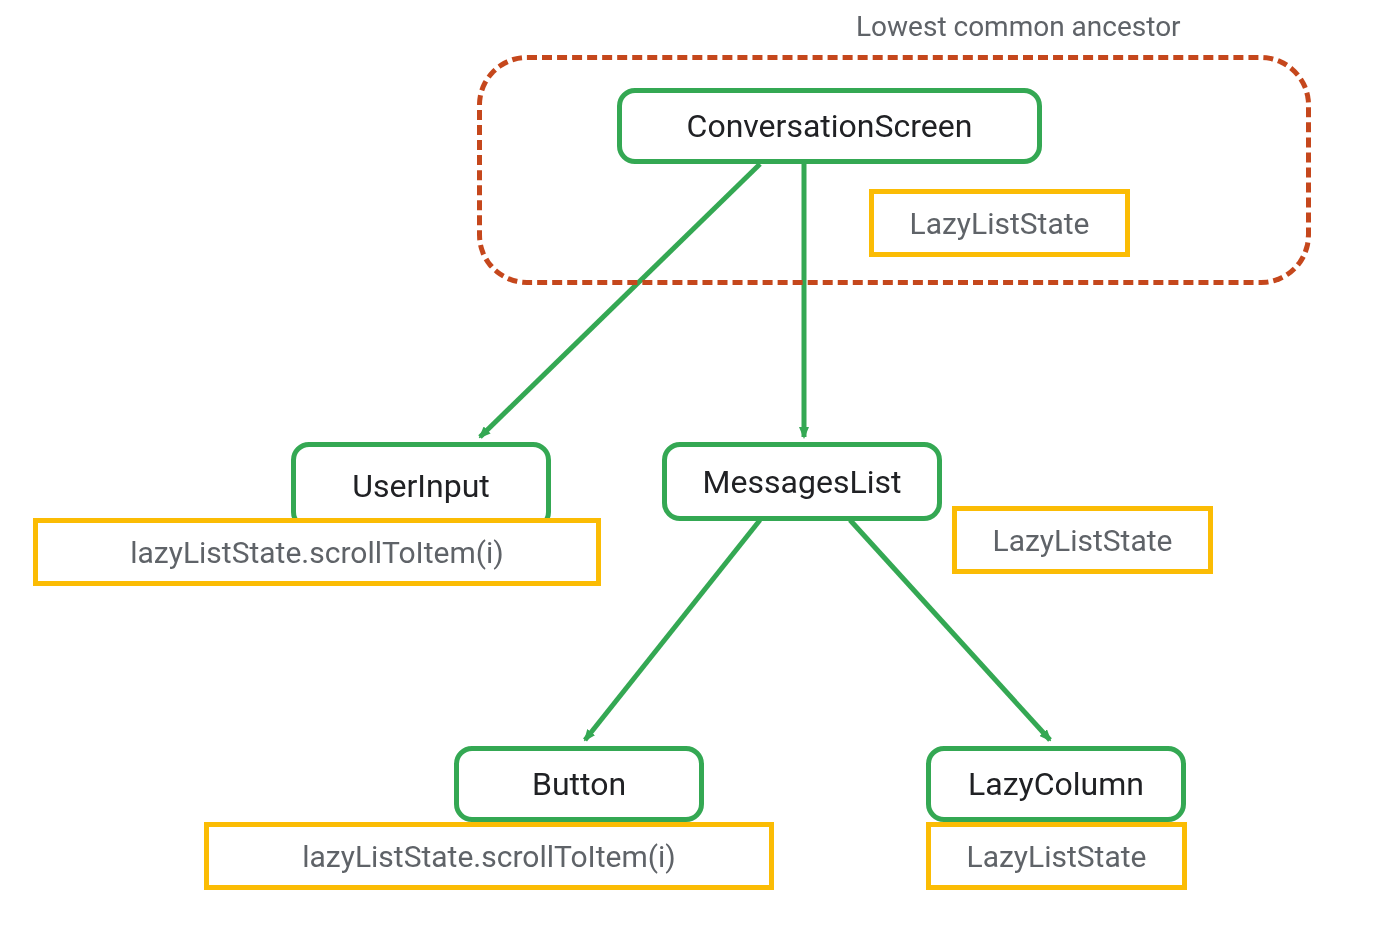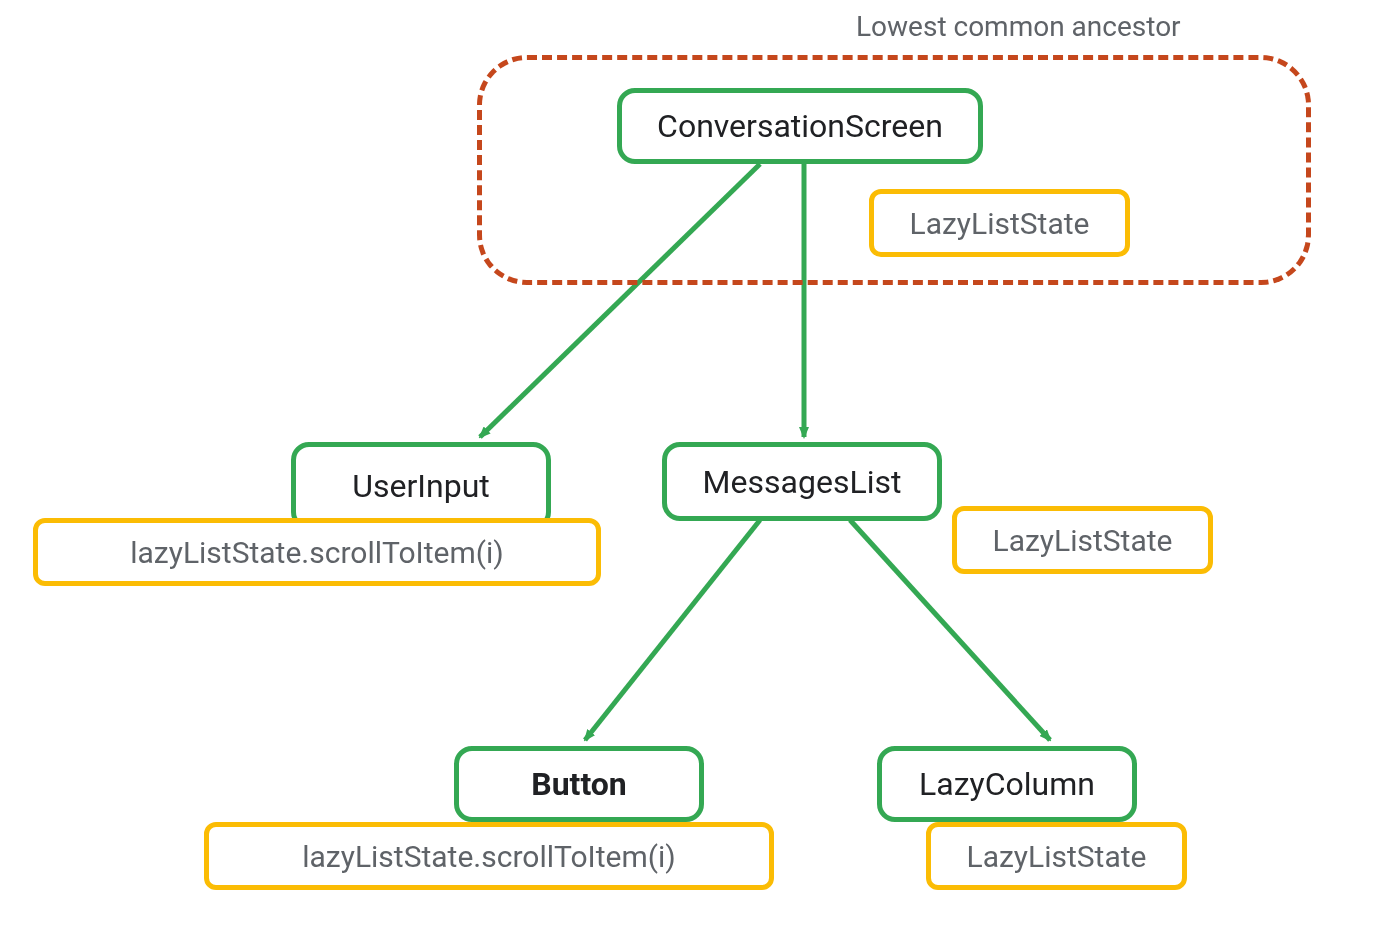--- a/index.html
+++ b/index.html
@@ -19,21 +19,21 @@
     align-items: center;
     justify-content: center;
     font-size: 32px;
     color: #202124;
     font-weight: 400;
   }
   .node-yellow {
     position: absolute;
     background: #ffffff;
     border: 5px solid #fbbc04;
-    border-radius: 12px;
+    border-radius: 0;
     display: flex;
     align-items: center;
     justify-content: center;
     font-size: 30px;
     color: #5f6368;
     font-weight: 400;
     padding: 10px 24px;
   }
   .dashed-container {
     position: absolute;
@@ -72,21 +72,21 @@
 
   <line x1="760" y1="520" x2="585" y2="740" stroke="#34a853" stroke-width="5" marker-end="url(#arrowhead)"></line>
 
   <line x1="850" y1="520" x2="1050" y2="740" stroke="#34a853" stroke-width="5" marker-end="url(#arrowhead)"></line>
 </svg>
 
 <div class="dashed-container" style="left:477px; top:55px; width:834px; height:230px;"></div>
 
 <div class="caption" style="left:856px; top:10px;">Lowest common ancestor</div>
 
-<div class="node-green" style="left:617px; top:88px; width:366px; height:76px;">
+<div class="node-green" style="left:617px; top:88px; width:425px; height:76px;">
   <span>ConversationScreen</span>
 </div>
 
 <div class="node-yellow" style="left:869px; top:189px; width:261px; height:68px;">
   <span>LazyListState</span>
 </div>
 
 <div class="node-green" style="left:291px; top:442px; width:260px; height:88px;">
   <span>UserInput</span>
 </div>
@@ -96,27 +96,27 @@
 </div>
 
 <div class="node-green" style="left:662px; top:442px; width:280px; height:79px;">
   <span>MessagesList</span>
 </div>
 
 <div class="node-yellow" style="left:952px; top:506px; width:261px; height:68px;">
   <span>LazyListState</span>
 </div>
 
-<div class="node-green" style="left:454px; top:746px; width:250px; height:76px;font-weight:bold;">
+<div class="node-green" style="left:454px; top:746px; width:250px; height:76px;">
   <span>Button</span>
 </div>
 
 <div class="node-yellow" style="left:204px; top:822px; width:570px; height:68px;">
   <span>lazyListState.scrollToItem(i)</span>
 </div>
 
-<div class="node-green" style="left:877px; top:746px; width:260px; height:76px;">
+<div class="node-green" style="left:926px; top:746px; width:260px; height:76px;">
   <span>LazyColumn</span>
 </div>
 
 <div class="node-yellow" style="left:926px; top:822px; width:261px; height:68px;">
   <span>LazyListState</span>
 </div>
 
 </body></html>

